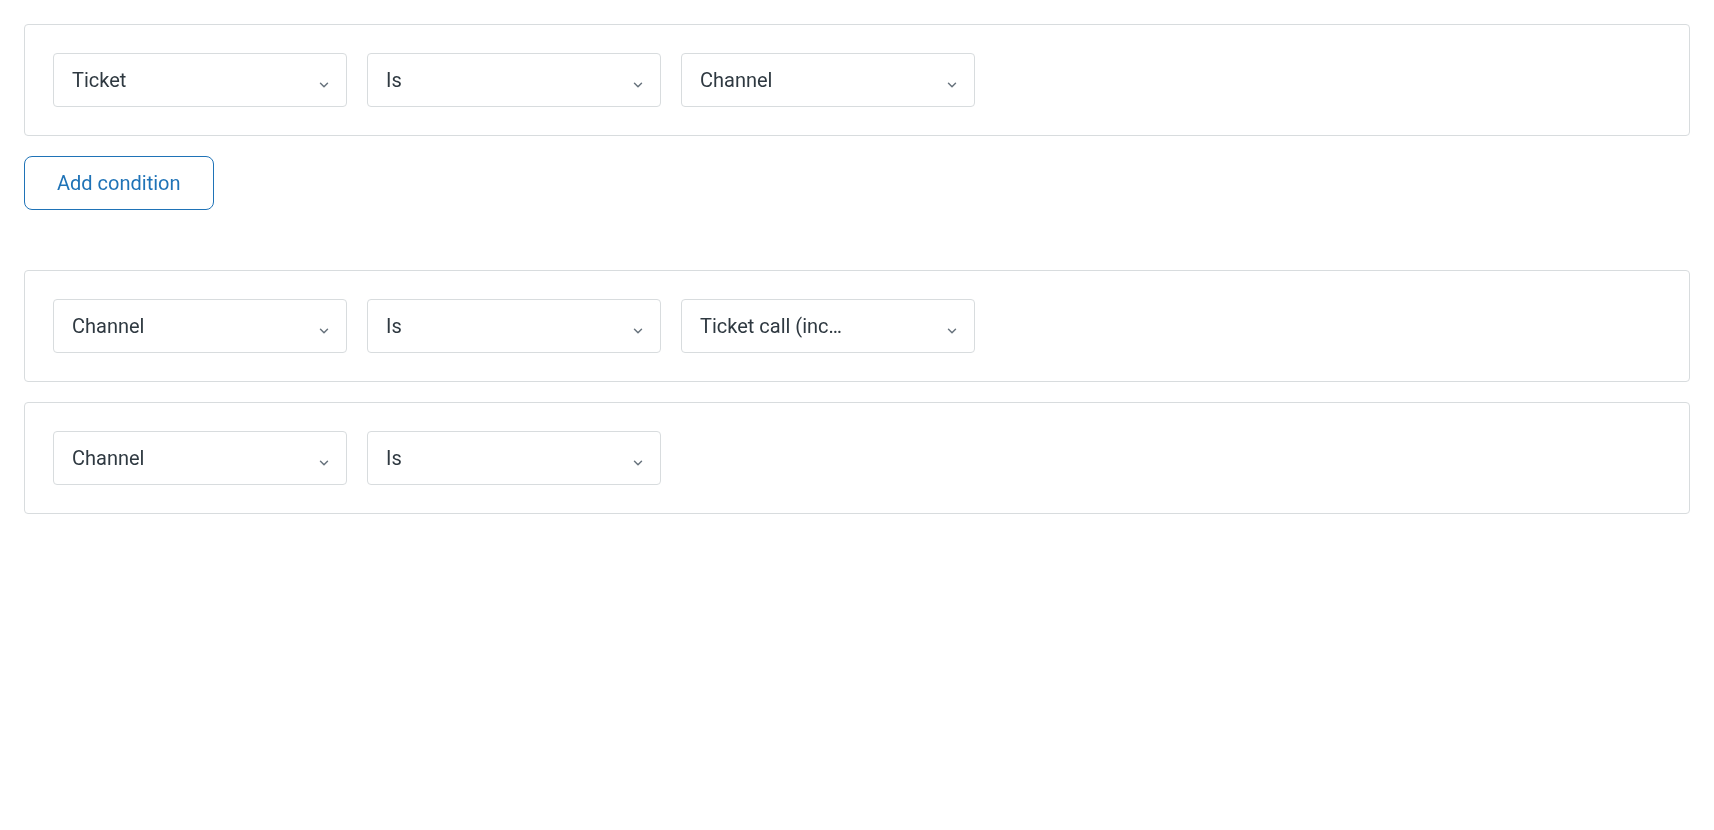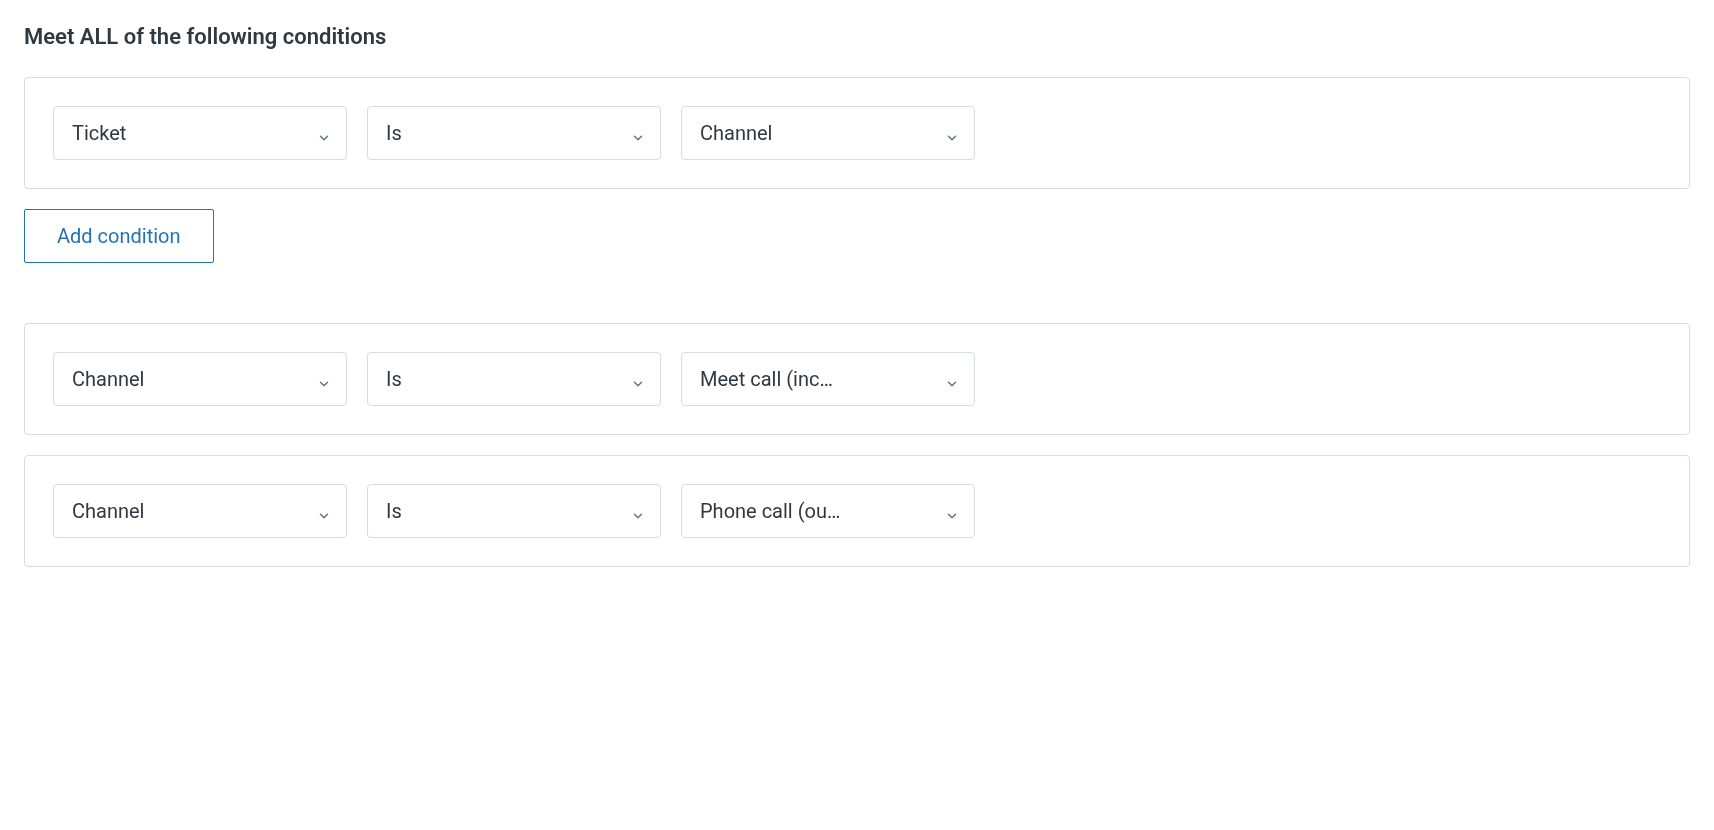--- a/index.html
+++ b/index.html
@@ -61,32 +61,31 @@
       transform: translateY(-50%);
       pointer-events: none;
       width: 14px;
       height: 14px;
       color: #68737d;
     }
     .add-condition-btn {
       background: #ffffff;
       border: 1px solid #1f73b7;
       color: #1f73b7;
-      border-radius: 2px;
+      border-radius: 8px;
       padding: 14px 32px;
       font-size: 20px;
       cursor: pointer;
       font-family: inherit;
     }
   </style>
 </head>
 <body>
 
 <div class="section">
-  <h2 class="section-title">Meet ALL of the following conditions</h2>
 
   <div class="condition-box">
     <div class="select-wrapper">
       <button class="select">Ticket</button>
       <span class="chevron">
         <svg viewBox="0 0 24 24" fill="none" stroke="currentColor" stroke-width="2.5" stroke-linecap="round" stroke-linejoin="round">
             <polyline points="6 9 12 15 18 9"></polyline>
           </svg>
       </span>
     </div>
@@ -124,21 +123,21 @@
     </div>
     <div class="select-wrapper">
       <button class="select">Is</button>
       <span class="chevron">
         <svg viewBox="0 0 24 24" fill="none" stroke="currentColor" stroke-width="2.5" stroke-linecap="round" stroke-linejoin="round">
             <polyline points="6 9 12 15 18 9"></polyline>
           </svg>
       </span>
     </div>
     <div class="select-wrapper">
-      <button class="select">Meet call (inc…</button>
+      <button class="select">Ticket call (inc…</button>
       <span class="chevron">
         <svg viewBox="0 0 24 24" fill="none" stroke="currentColor" stroke-width="2.5" stroke-linecap="round" stroke-linejoin="round">
             <polyline points="6 9 12 15 18 9"></polyline>
           </svg>
       </span>
     </div>
   </div>
 
   <div class="condition-box">
     <div class="select-wrapper">
@@ -150,22 +149,14 @@
       </span>
     </div>
     <div class="select-wrapper">
       <button class="select">Is</button>
       <span class="chevron">
         <svg viewBox="0 0 24 24" fill="none" stroke="currentColor" stroke-width="2.5" stroke-linecap="round" stroke-linejoin="round">
             <polyline points="6 9 12 15 18 9"></polyline>
           </svg>
       </span>
     </div>
-    <div class="select-wrapper">
-      <button class="select">Phone call (ou…</button>
-      <span class="chevron">
-        <svg viewBox="0 0 24 24" fill="none" stroke="currentColor" stroke-width="2.5" stroke-linecap="round" stroke-linejoin="round">
-            <polyline points="6 9 12 15 18 9"></polyline>
-          </svg>
-      </span>
-    </div>
   </div>
 </div>
 
 </body></html>

